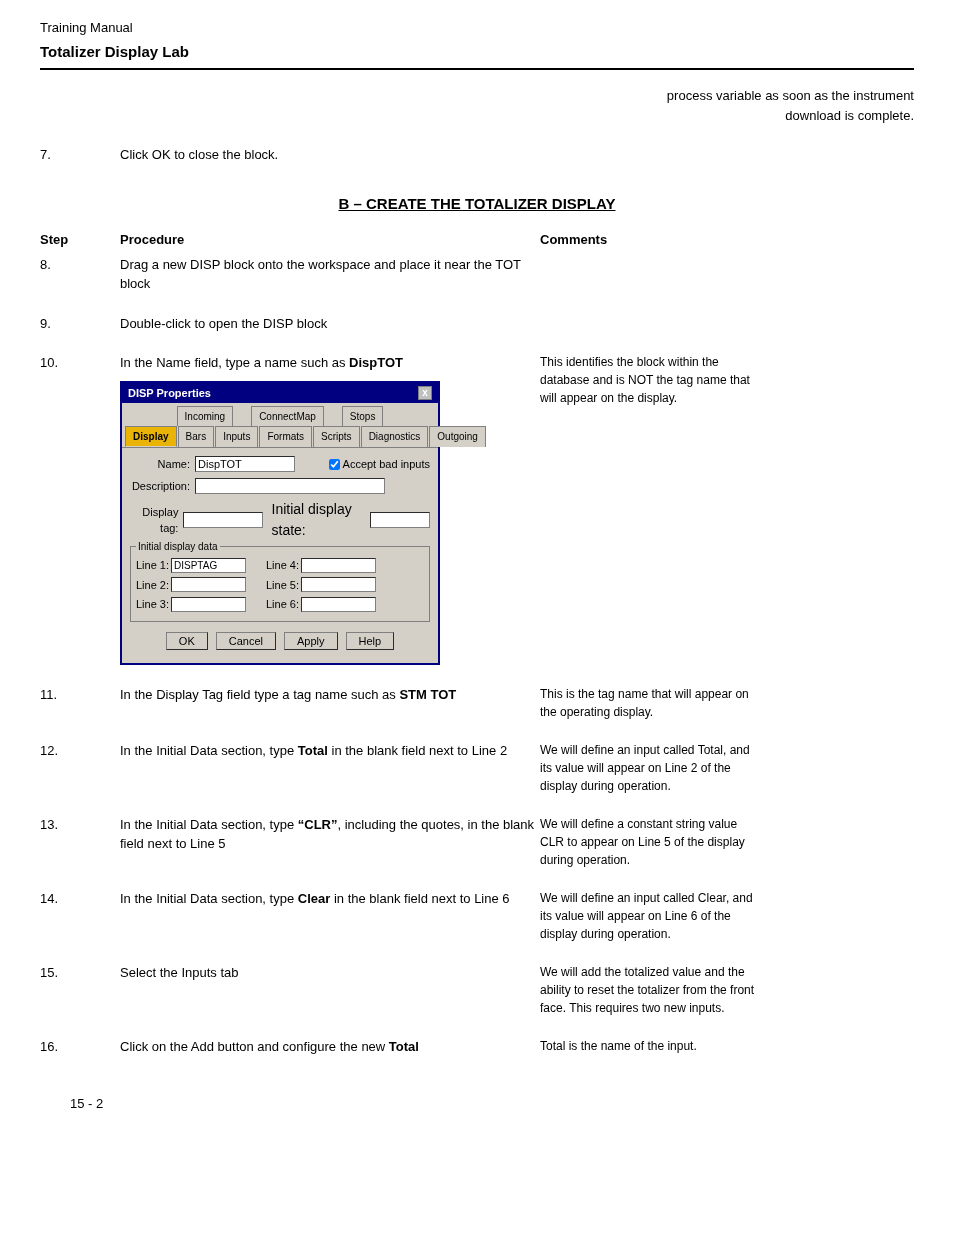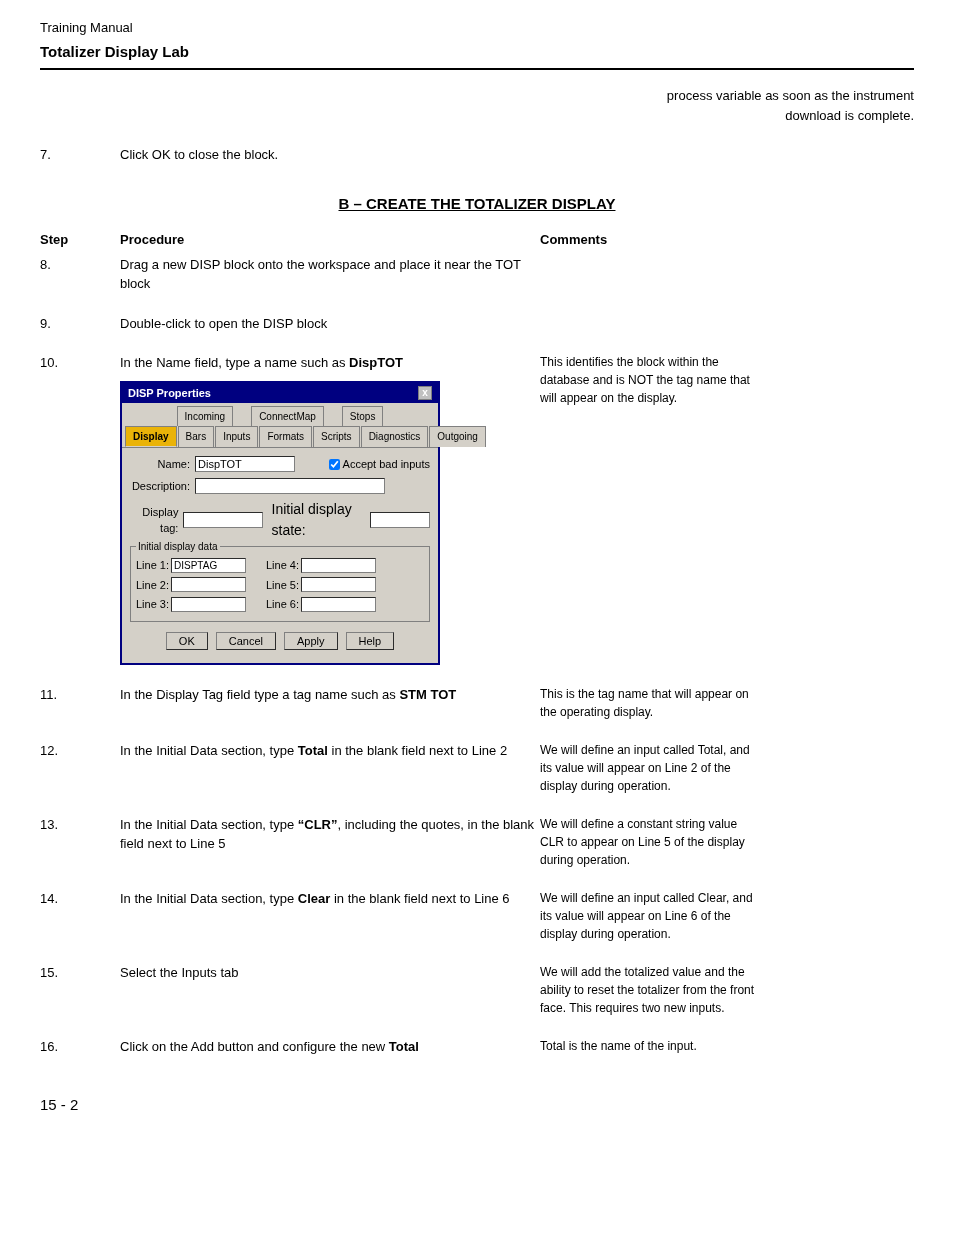--- a/index.html
+++ b/index.html
@@ -199,21 +199,22 @@
     }
     .disp-btn {
       background: #d4d0c8;
       border: 1px outset #808080;
       padding: 2px 12px;
       font-size: 11px;
       cursor: pointer;
     }
     .page-footer {
       margin-top: 40px;
-      font-size: 15px;
+      font-size: 13px;
+      margin-left: 30px;
     }
     .step-row-7 { margin-bottom: 30px; }
   </style>
 </head>
 <body>
 
 <div class="page-header">Training Manual</div>
 <div class="page-subheader">Totalizer Display Lab</div>
 <hr class="header-divider">
 

